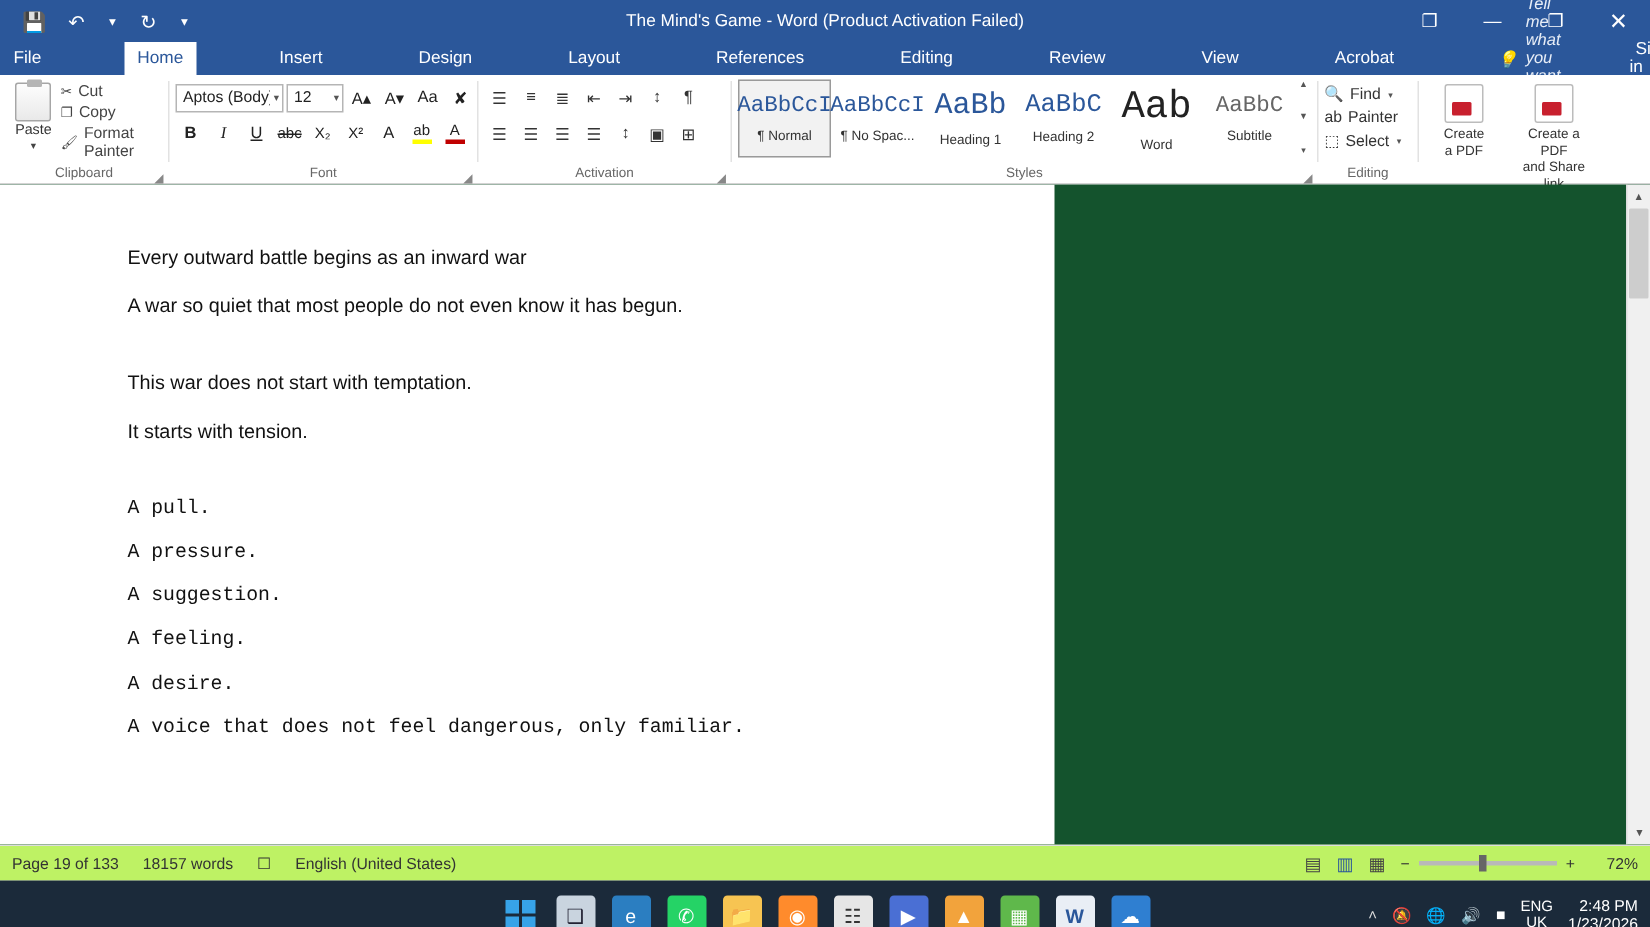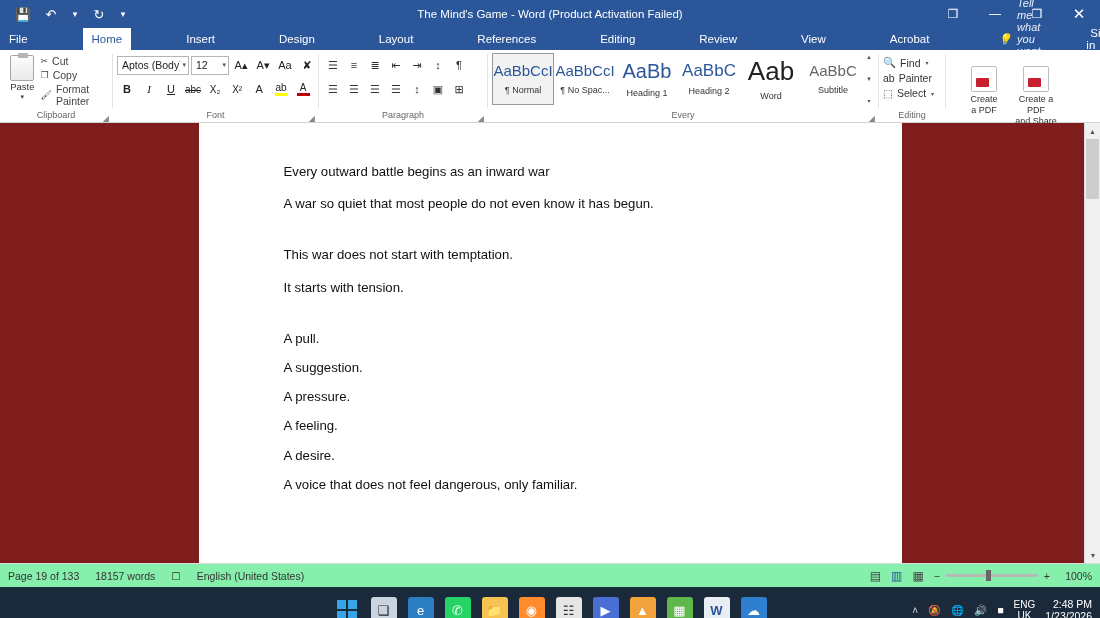--- a/index.html
+++ b/index.html
@@ -121,21 +121,21 @@
   }
 
   
   .styles-box { display: flex; align-items: stretch; }
   .style-item {
     width: 62px; height: 52px; display: flex; flex-direction: column;
     align-items: center; justify-content: center; border: 1px solid transparent;
     background: #fff;
   }
   .style-item.sel { border: 1px solid #9a9a9a; background: #f2f2f2; }
-  .style-prev { font-family: Liberation Sans, sans-serif; color: #2b579a; line-height: 1; }
+  .style-prev { font-family: Liberation Mono, monospace; color: #2b579a; line-height: 1; }
   .style-name { font-size: 9px; color: #333; margin-top: 7px; white-space: nowrap; }
   .styles-scroll { display: flex; flex-direction: column; justify-content: space-between; padding: 1px 2px; }
   .styles-scroll div { font-size: 6px; color: #555; text-align: center; }
 
   
   .edit-list { display: flex; flex-direction: column; gap: 3px; padding-top: 3px; }
   .edit-item { font-size: 10.5px; color: #333; display: flex; align-items: center; gap: 4px; }
   .acro-item {
     width: 52px; display: flex; flex-direction: column; align-items: center;
     font-size: 9px; color: #333; text-align: center; line-height: 11px;
@@ -144,53 +144,53 @@
     width: 26px; height: 26px; border: 1px solid #bcbcbc; background: #fff;
     position: relative; border-radius: 2px; margin-bottom: 2px;
   }
   .acro-icon::after {
     content: ""; position: absolute; left: 4px; bottom: 4px; width: 13px; height: 9px;
     background: #c8202e; border-radius: 1px;
   }
 
   
   .docarea {
-    position: relative; height: 440px; background: #7f1d1d;
-    display: flex; justify-content: center; overflow: hidden;
+    position: relative; height: 440px; background: #14532d;
+    display: flex; justify-content: flex-start; overflow: hidden;
   }
   .page {
     width: 703px; background: #fff; height: 100%; position: relative;
     padding: 42px 0 0 0;
   }
   .page-content { padding-left: 85px; padding-right: 60px; }
   .p {
     font-family: "Liberation Sans", sans-serif; font-size: 13.2px; color: #111;
     line-height: 1.0; margin: 0 0 19px 0; white-space: nowrap;
   }
   .p.gap { margin-bottom: 38px; }
-  .p.tight { margin-bottom: 16px; }
+  .p.tight { margin-bottom: 16px; font-family: Liberation Mono, monospace; }
 
   
   .vscroll {
     position: absolute; right: 0; top: 0; width: 16px; height: 100%;
     background: #f0f0f0; border-left: 1px solid #dcdcdc;
   }
   .vscroll .arrow {
     height: 16px; display: flex; align-items: center; justify-content: center;
     font-size: 7px; color: #555;
   }
   .vscroll .thumb {
     position: absolute; top: 16px; left: 1px; width: 13px; height: 60px;
     background: #cdcdcd; border-radius: 1px;
   }
   .vscroll .arrow.bottom { position: absolute; bottom: 0; width: 16px; }
 
   
   .statusbar {
-    height: 24px; background: #86efac; border-top: 1px solid #dcdcdc;
+    height: 24px; background: #bef264; border-top: 1px solid #dcdcdc;
     display: flex; align-items: center; font-size: 10.5px; color: #333;
     padding: 0 8px; gap: 16px;
   }
   .sb-right { margin-left: auto; display: flex; align-items: center; gap: 10px; }
   .view-btn { font-size: 12px; color: #444; }
   .view-btn.active { color: #2b579a; }
   .zoom-slider { display: flex; align-items: center; gap: 6px; }
   .zoom-track { width: 92px; height: 3px; background: #b9b9b9; position: relative; }
   .zoom-thumb {
     position: absolute; left: 40px; top: -4px; width: 5px; height: 11px; background: #666;
@@ -347,21 +347,21 @@
         <div class="para-row second">
           <div class="pbtn">☰</div>
           <div class="pbtn">☰</div>
           <div class="pbtn">☰</div>
           <div class="pbtn">☰</div>
           <div class="pbtn">↕</div>
           <div class="pbtn">▣</div>
           <div class="pbtn">⊞</div>
         </div>
       </div>
-      <div class="group-label">Paragraph</div>
+      <div class="group-label">Activation</div>
       <div class="dlg">◢</div>
     </div>
     <div class="group-sep"></div>
 
     <div class="group" style="width:390px">
       <div class="group-body">
         <div class="styles-box">
           <div class="style-item sel">
             <span class="style-prev" style="font-size:15px">AaBbCcI</span>
             <span class="style-name">¶ Normal</span>
@@ -386,21 +386,21 @@
             <span class="style-prev" style="font-size:15px;color:#666">AaBbC</span>
             <span class="style-name">Subtitle</span>
           </div>
           <div class="styles-scroll">
             <div>▲</div>
             <div>▼</div>
             <div>▾</div>
           </div>
         </div>
       </div>
-      <div class="group-label">Every</div>
+      <div class="group-label">Styles</div>
       <div class="dlg">◢</div>
     </div>
     <div class="group-sep"></div>
 
     <div class="group" style="width:66px">
       <div class="group-body">
         <div class="edit-list">
           <div class="edit-item">
             <span>🔍</span>
             <span>Find</span>
@@ -415,21 +415,21 @@
             <span>Select</span>
             <span class="mini-caret">▾</span>
           </div>
         </div>
       </div>
       <div class="group-label">Editing</div>
     </div>
     <div class="group-sep"></div>
 
     <div class="group" style="width:120px">
-      <div class="group-body" style="justify-content:flex-end;padding-top:16px">
+      <div class="group-body" style="justify-content:space-between;padding-top:6px">
         <div class="acro-item">
           <div class="acro-icon"></div>
           <span>Create</span>
           <span>a PDF</span>
         </div>
         <div class="acro-item">
           <div class="acro-icon"></div>
           <span>Create a PDF</span>
           <span>and Share link</span>
         </div>
@@ -439,22 +439,22 @@
   </div>
 
   <div class="docarea">
     <div class="page">
       <div class="page-content">
         <p class="p">Every outward battle begins as an inward war</p>
         <p class="p gap">A war so quiet that most people do not even know it has begun.</p>
         <p class="p">This war does not start with temptation.</p>
         <p class="p gap">It starts with tension.</p>
         <p class="p tight">A pull.</p>
+        <p class="p tight">A pressure.</p>
         <p class="p tight">A suggestion.</p>
-        <p class="p tight">A pressure.</p>
         <p class="p tight">A feeling.</p>
         <p class="p tight">A desire.</p>
         <p class="p tight">A voice that does not feel dangerous, only familiar.</p>
 
       </div>
     </div>
     <div class="vscroll">
       <div class="arrow">▲</div>
       <div class="thumb"></div>
       <div class="arrow bottom">▼</div>
@@ -470,21 +470,21 @@
       <span class="view-btn">▤</span>
       <span class="view-btn active">▥</span>
       <span class="view-btn">▦</span>
       <div class="zoom-slider">
         <span>−</span>
         <span class="zoom-track">
             <span class="zoom-thumb"></span>
           </span>
         <span>+</span>
       </div>
-      <span class="zoom-val">100%</span>
+      <span class="zoom-val">72%</span>
     </div>
   </div>
 
   <div class="taskbar">
     <div class="tb-icons">
       <div class="tbi" style="background:transparent">
         <span class="win-logo">
             <i></i>
             <i></i>
             <i></i>

